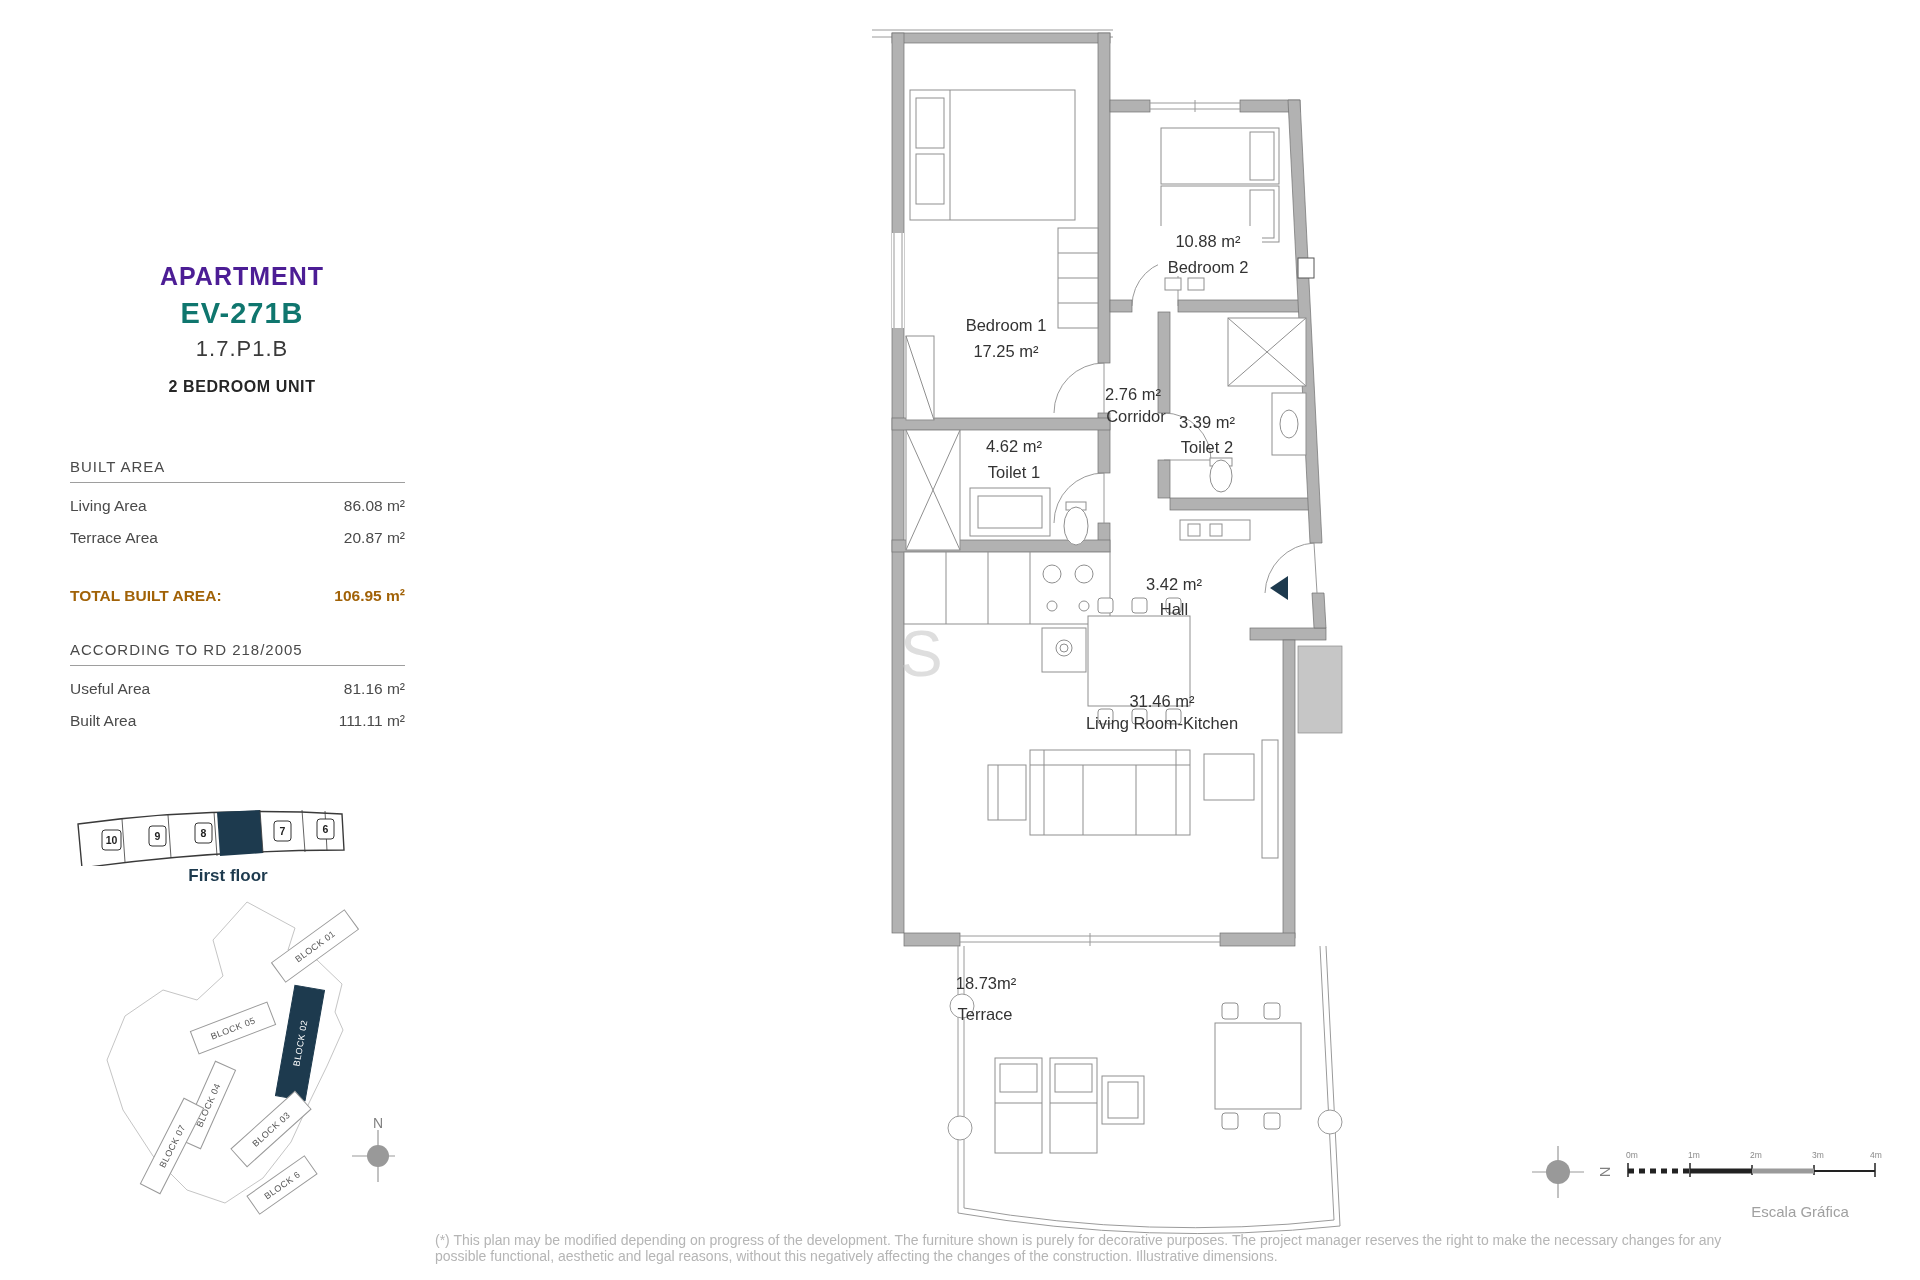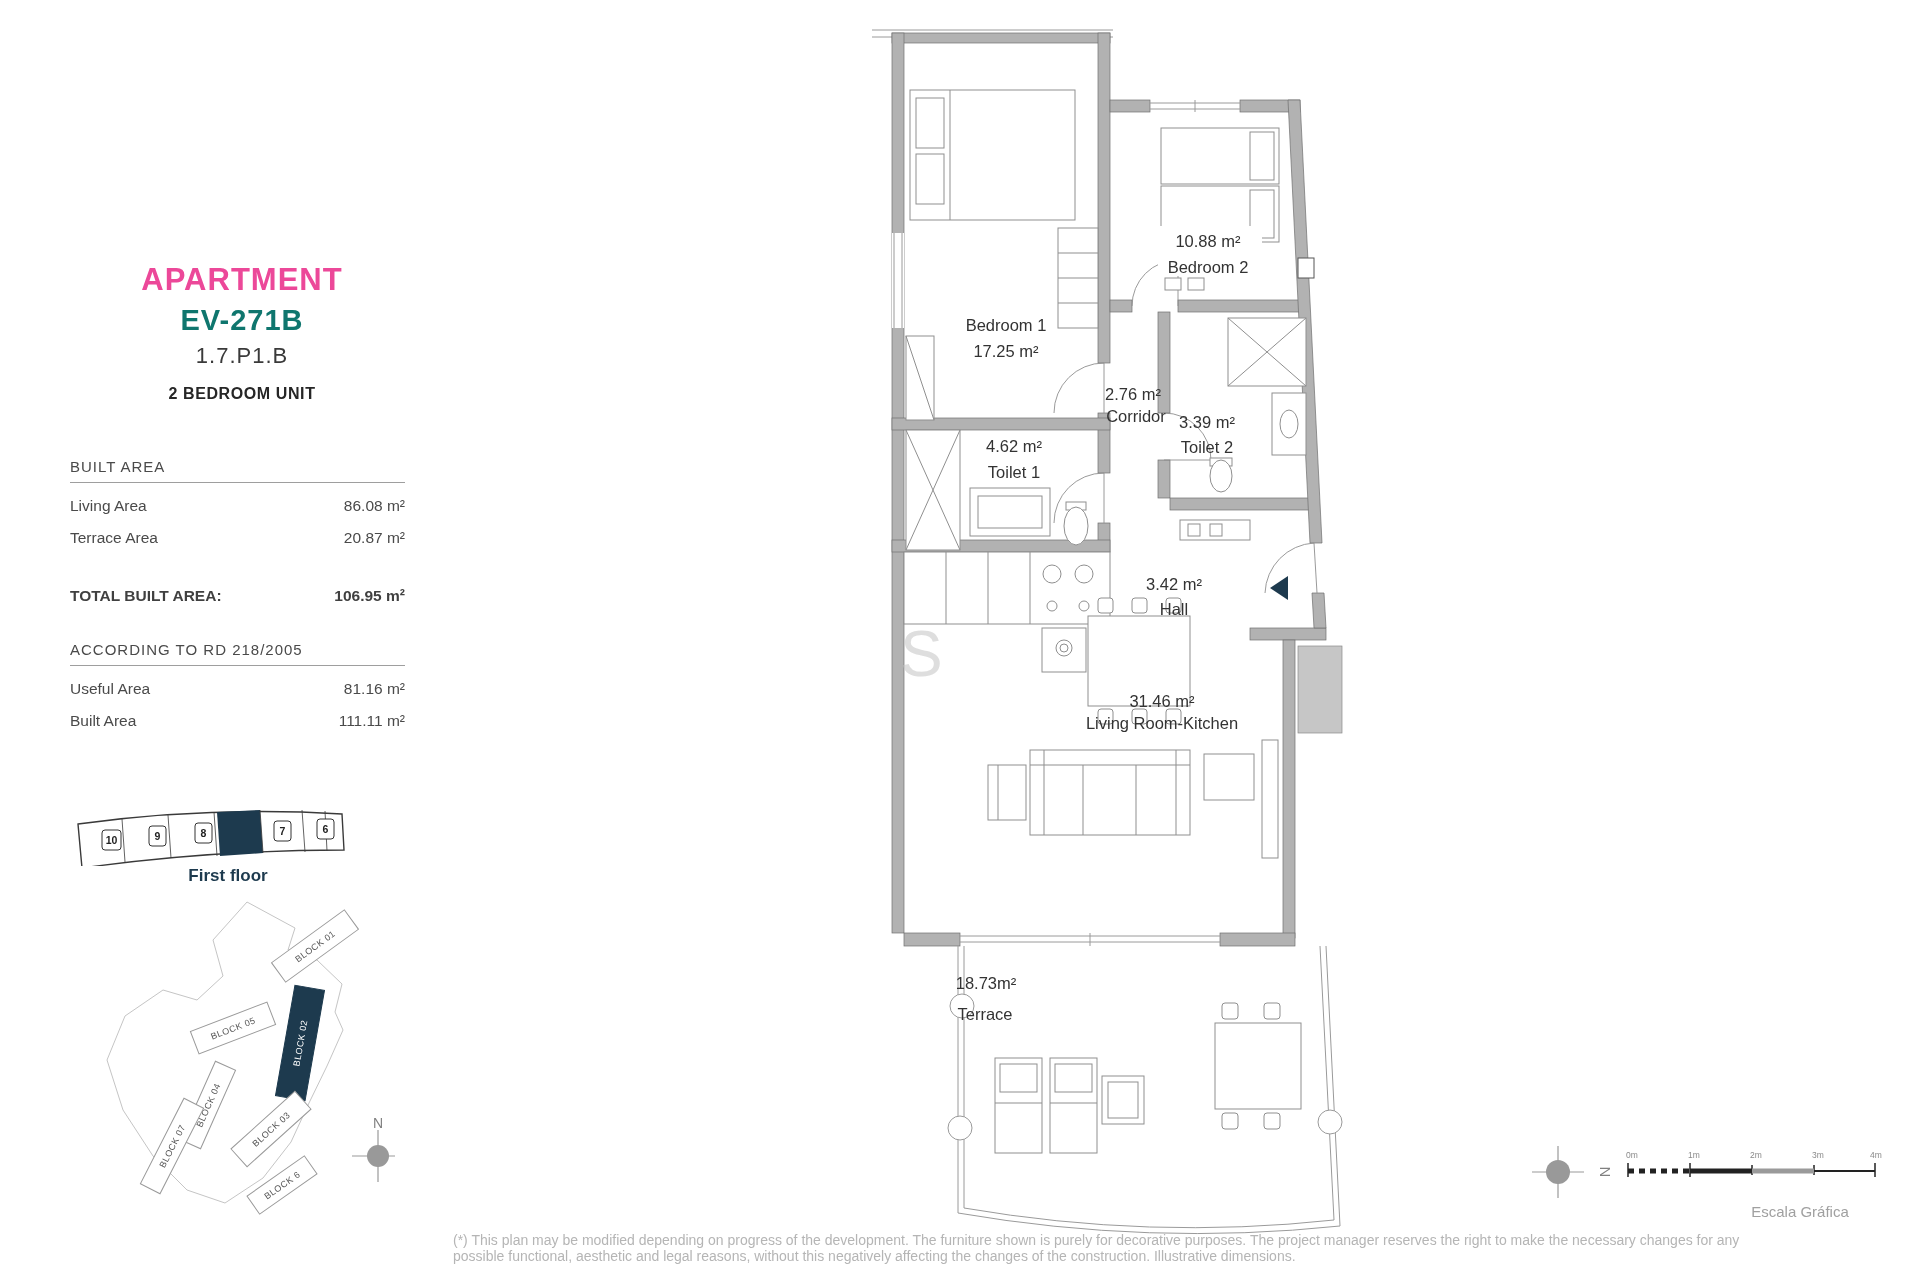--- a/index.html
+++ b/index.html
@@ -1,40 +1,40 @@
 <!DOCTYPE html>
 <html><head>
 <meta charset="utf-8">
 <style>
   html,body{margin:0;padding:0;background:#fff;}
   #canvas{position:relative;width:1920px;height:1280px;background:#fff;overflow:hidden;
           font-family:"Liberation Sans",sans-serif;color:#3c3c3c;}
   .abs{position:absolute;}
   
   #unit-header{left:70px;top:262px;width:344px;text-align:center;}
-  .hd-title{font-size:31px;font-weight:bold;color:#ec4899;letter-spacing:1px;}
+  .hd-title{font-size:25px;font-weight:bold;color:#4c1d95;letter-spacing:1px;}
   .hd-code{font-size:29px;color:#0f766e;margin-top:6px;letter-spacing:1px;font-weight:bold;}
   .hd-ref{font-size:22px;color:#3a3a3a;margin-top:6px;letter-spacing:1px;}
   .hd-type{font-size:16px;font-weight:bold;color:#262626;margin-top:16px;letter-spacing:.6px;}
   #area-panel{left:70px;top:458px;width:335px;}
   .sec-title{font-size:15px;color:#4a4a4a;letter-spacing:1px;padding-bottom:7px;
              border-bottom:1px solid #9e9e9e;}
   .row{display:flex;justify-content:space-between;font-size:15.5px;color:#4a4a4a;margin-top:14px;}
-  .row.total{font-weight:bold;color:#404040;margin-top:40px;}
+  .row.total{font-weight:bold;color:#a16207;margin-top:40px;}
   .sec2{margin-top:36px;}
   
   #strip-svg{left:72px;top:798px;}
   #first-floor-label{left:152px;top:866px;width:152px;text-align:center;
                      font-size:17px;font-weight:bold;color:#1d3a4e;}
   #site-svg{left:95px;top:898px;}
   
   #plan-svg{left:870px;top:28px;}
   
   #scale-svg{left:1520px;top:1125px;}
-  #footnote{left:453px;top:1232px;width:1330px;font-size:14px;line-height:16px;color:#b5b5b5;}
+  #footnote{left:435px;top:1232px;width:1330px;font-size:14px;line-height:16px;color:#b5b5b5;}
   text{font-family:"Liberation Sans",sans-serif;}
   .rmtxt{font-size:16.5px;fill:#333;}
   .wall{fill:#b2b2b2;stroke:#6f6f6f;stroke-width:.7;}
   .furn{fill:#ffffff;stroke:#8f8f8f;stroke-width:1;}
   .ln{stroke:#9a9a9a;stroke-width:1;fill:none;}
   .arc{stroke:#8f8f8f;stroke-width:.9;fill:none;}
 </style>
 </head>
 <body>
 

